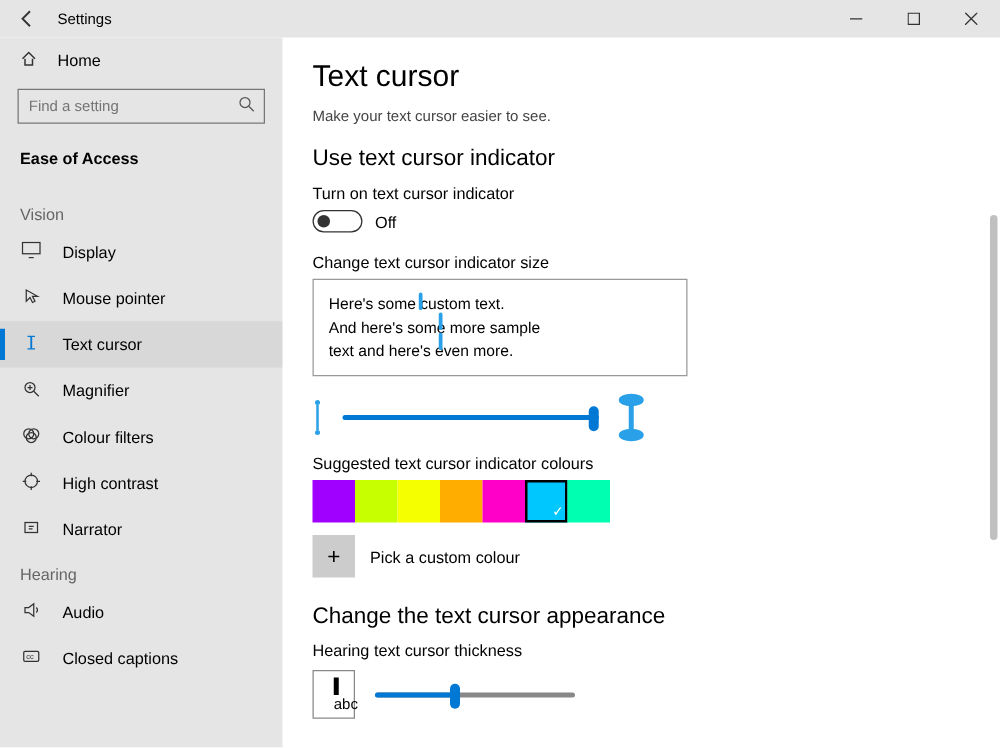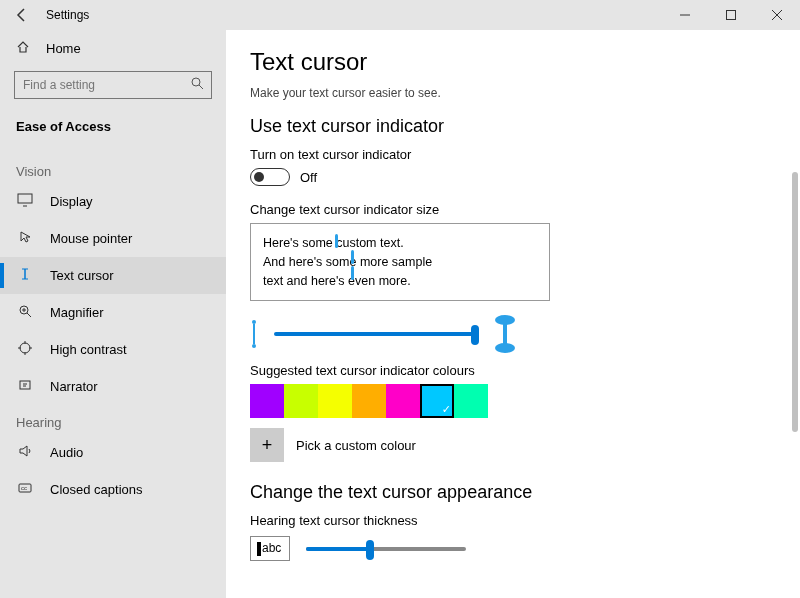--- a/index.html
+++ b/index.html
@@ -47,21 +47,21 @@
 .big-ind span { position:absolute; left:8px; top:8px; bottom:8px; width:4px; background:#2aa0e8; }
 .slider { flex:1; max-width: 205px; height: 4px; background: #0078d4; border-radius: 2px; position: relative; cursor: pointer; }
 .slider .thumb { position: absolute; right: 0; top: -7px; width: 8px; height: 20px; background: #0078d4; border-radius: 4px; }
 .swatches { display: flex; margin: 6px 0 10px; }
 .swatch { width: 34px; height: 34px; cursor: pointer; position: relative; }
 .swatch.selected { outline: 2px solid #000; outline-offset: -2px; }
 .swatch.selected::after { content: "✓"; color: #fff; position: absolute; right: 3px; bottom: 2px; font-size: 11px; }
 .custom-row { display: flex; align-items: center; gap: 12px; margin-bottom: 20px; }
 .plusbtn { width: 34px; height: 34px; background: #ccc; display: flex; align-items: center; justify-content: center; font-size: 18px; cursor: pointer; }
 .thick-row { display: flex; align-items: center; gap: 16px; margin-top: 8px; }
-.thickbox { border:1px solid #888; padding: 4px 6px; font-size: 12px; width: 40px; position: relative; }
+.thickbox { border:1px solid #888; padding: 4px 16px; font-size: 12px; width: 24px; position: relative; }
 .thickbox .cur { display:inline-block; width:4px; height:14px; background:#000; vertical-align:middle; margin-right:1px; }
 .slider2 { width: 160px; height: 4px; background: #888; border-radius: 2px; position: relative; cursor: pointer; }
 .slider2::before { content:""; position:absolute; left:0; top:0; height:4px; width:40%; background:#0078d4; border-radius:2px; }
 .slider2 .thumb { position:absolute; left:40%; top:-7px; width:8px; height:20px; background:#0078d4; border-radius:4px; margin-left:-4px; }
 .sbthumb { position: absolute; top: 0; right: 0; width: 6px; background: #c0c0c0; border-radius: 3px; }
 </style>
 </head>
 <body>
 
 <div class="titlebar">
@@ -138,20 +138,28 @@
       <span>Text cursor</span>
     </div>
     <div class="navitem">
       <span class="nicon"><svg width="14" height="14">
             <circle cx="6" cy="6" r="4" fill="none" stroke="#333"></circle>
             <line x1="9" y1="9" x2="13" y2="13" stroke="#333"></line>
             <line x1="4" y1="6" x2="8" y2="6" stroke="#333"></line>
             <line x1="6" y1="4" x2="6" y2="8" stroke="#333"></line>
           </svg></span>
       <span>Magnifier</span>
+    </div>
+    <div class="navitem">
+      <span class="nicon"><svg width="14" height="14">
+            <circle cx="5" cy="6" r="4" fill="none" stroke="#333"></circle>
+            <circle cx="9" cy="6" r="4" fill="none" stroke="#333"></circle>
+            <circle cx="7" cy="9" r="4" fill="none" stroke="#333"></circle>
+          </svg></span>
+      <span>Colour filters</span>
     </div>
     <div class="navitem">
       <span class="nicon"><svg width="14" height="14">
             <circle cx="7" cy="7" r="5" fill="none" stroke="#333"></circle>
             <line x1="7" y1="0" x2="7" y2="3" stroke="#333"></line>
             <line x1="7" y1="11" x2="7" y2="14" stroke="#333"></line>
             <line x1="0" y1="7" x2="3" y2="7" stroke="#333"></line>
             <line x1="11" y1="7" x2="14" y2="7" stroke="#333"></line>
           </svg></span>
       <span>High contrast</span>

